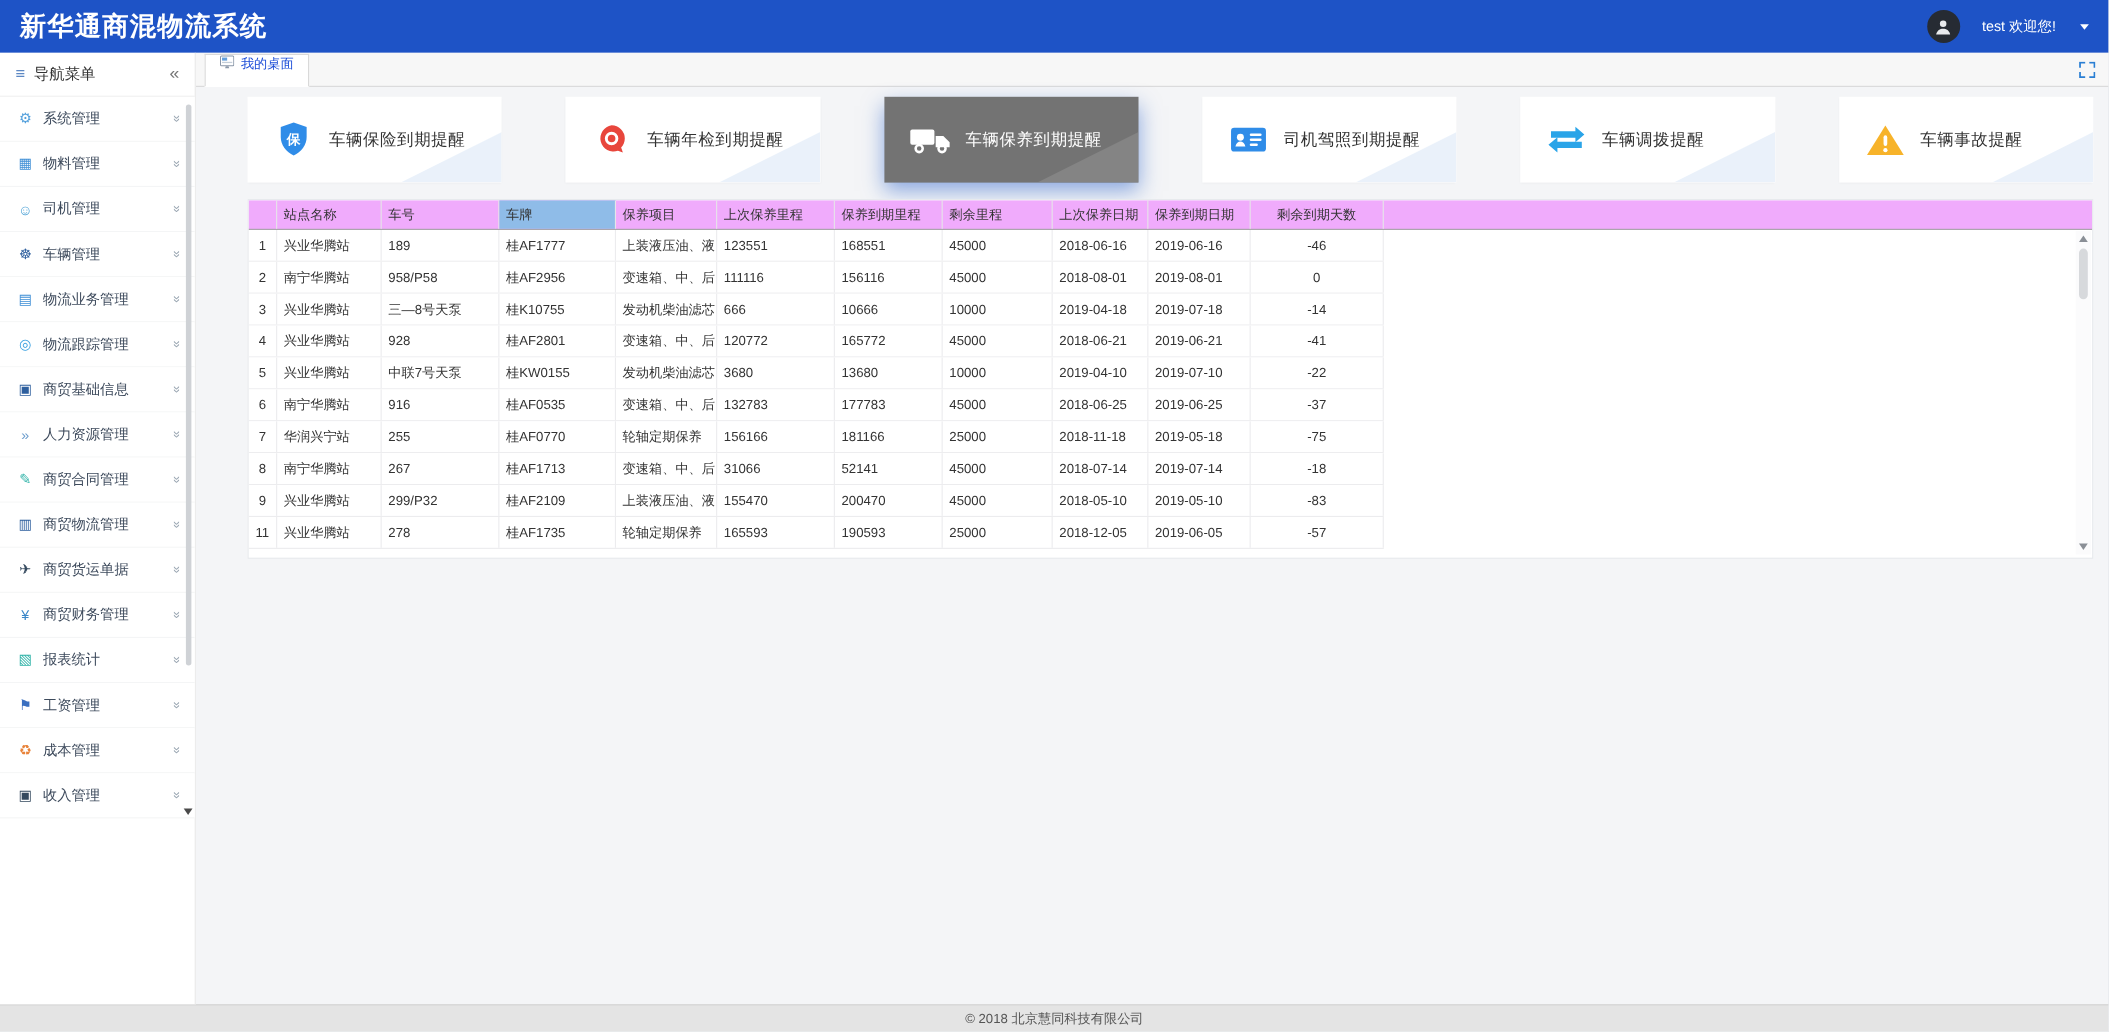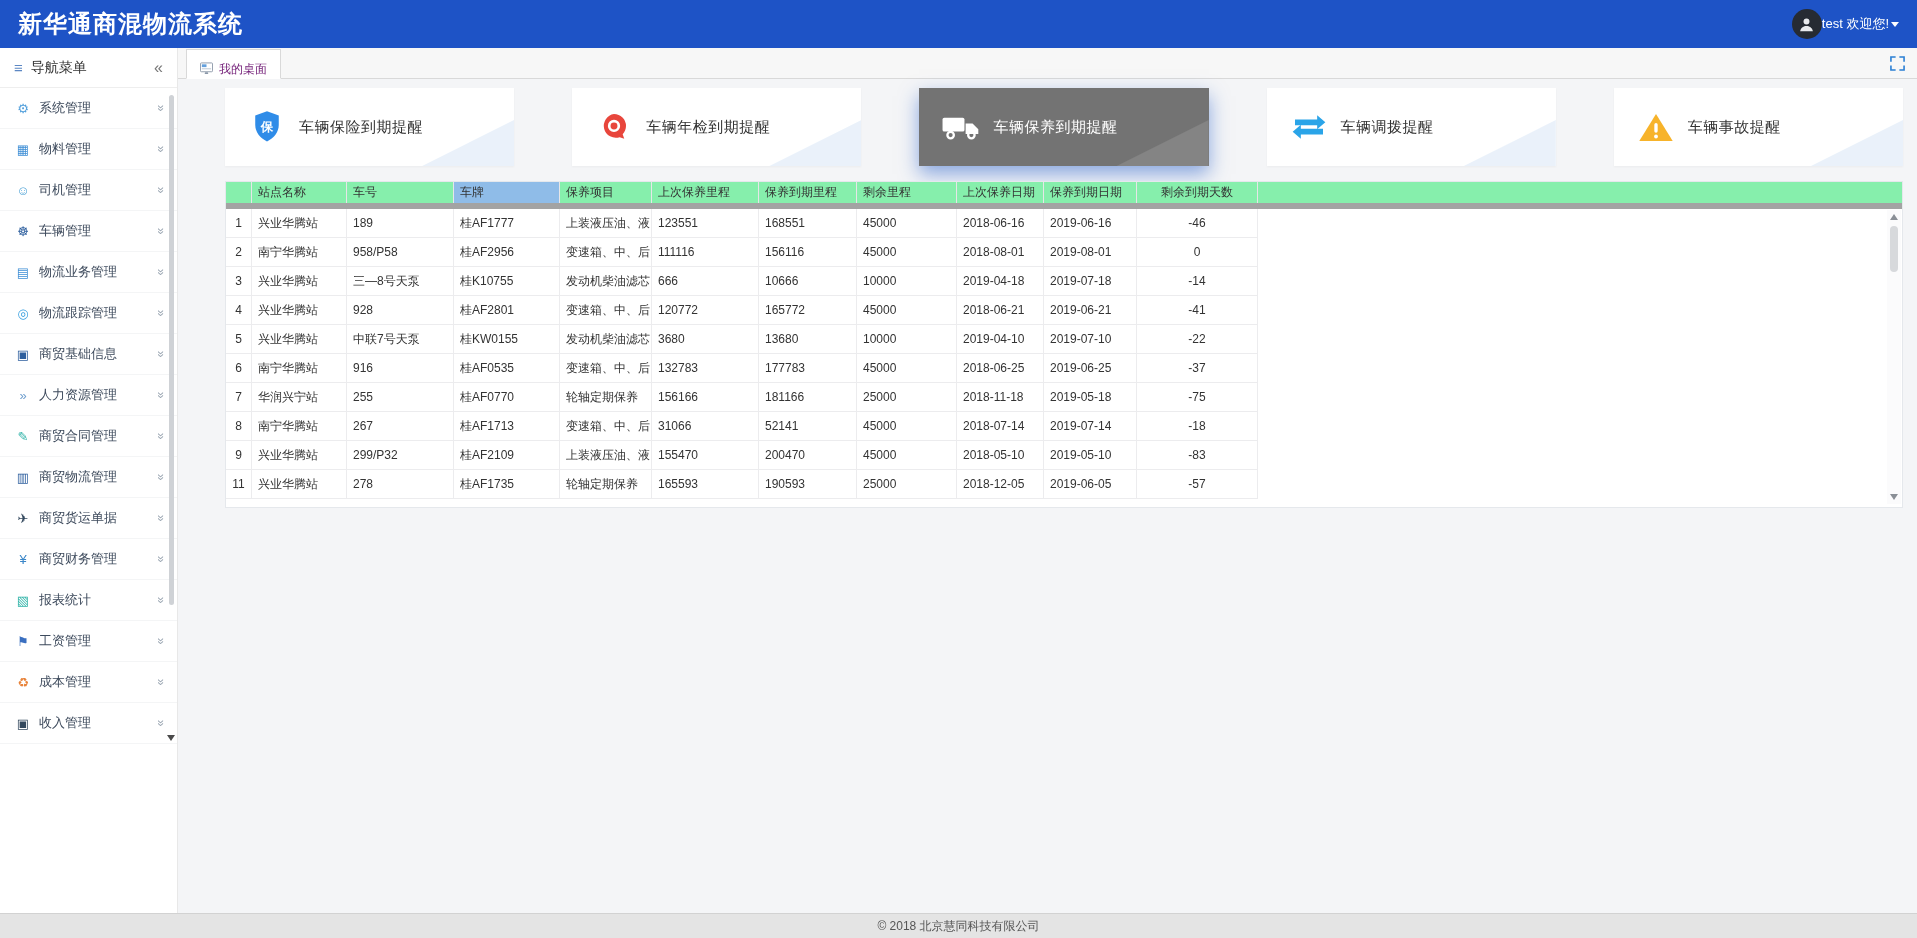--- a/index.html
+++ b/index.html
@@ -3,21 +3,21 @@
 <meta charset="utf-8">
 <style>
   *{margin:0;padding:0;box-sizing:border-box}
   html,body{background:#dfe3e8}
   body{font-family:"Liberation Sans","DejaVu Sans",sans-serif}
   .app{width:1917px;height:938px;background:#f4f5f7;position:relative;overflow:hidden;display:flex;flex-direction:column}
 
   
   .hdr{height:48px;background:#1e53c6;display:flex;align-items:center;padding:0 18px;flex:none}
   .hdr-title{color:#fff;font-size:24px;font-weight:bold;letter-spacing:1px}
-  .hdr-right{margin-left:auto;display:flex;align-items:center;gap:0;cursor:pointer}
+  .hdr-right{margin-left:auto;display:flex;align-items:center;gap:20px;cursor:pointer}
   .avatar{width:30px;height:30px;border-radius:50%;background:#262b33;display:flex;align-items:center;justify-content:center;overflow:hidden}
   .hdr-user{color:#fff;font-size:13px}
   .caret{width:0;height:0;border-left:4px solid transparent;border-right:4px solid transparent;border-top:5px solid #fff;margin-left:2px}
 
   .body-row{flex:1;display:flex;min-height:0}
 
   
   .sidebar{width:178px;background:#fff;position:relative;flex:none;border-right:1px solid #e8e8e8}
   .nav-hdr{height:40px;display:flex;align-items:center;padding:0 14px;border-bottom:1px solid #eee}
   .nav-hdr-ic{color:#5d88c4;font-size:15px;margin-right:8px}
@@ -26,37 +26,37 @@
   .menu-item{height:41px;display:flex;align-items:center;padding:0 12px 0 14px;border-bottom:1px solid #f4f5f6;cursor:pointer;background:#fff}
   .mi-ic{width:18px;font-size:13px;text-align:center;flex:none}
   .mi-lb{flex:1;margin-left:7px;font-size:13px;color:#3d4a5c;white-space:nowrap;overflow:hidden}
   .mi-ch{color:#9aa6b2;font-size:12px;transform:rotate(90deg);display:inline-block}
   .sb-thumb{position:absolute;right:3px;top:47px;width:5px;height:510px;background:#cfd2d6;border-radius:3px;cursor:pointer}
   .sb-arrow{position:absolute;right:2px;top:687px;width:0;height:0;border-left:4px solid transparent;border-right:4px solid transparent;border-top:6px solid #4a4a4a;cursor:pointer}
 
   
   .main{flex:1;display:flex;flex-direction:column;min-width:0}
   .tabbar{height:31px;background:#f7f7f7;border-bottom:1px solid #d9d9d9;display:flex;align-items:center;flex:none}
-  .tab{height:30px;margin-left:8px;margin-bottom:-1px;background:#fff;border:1px solid #d9d9d9;border-bottom-color:#fff;display:flex;align-items:flex-end;gap:6px;padding:0 13px;font-size:12px;color:#701a75;cursor:pointer}
+  .tab{height:30px;margin-left:8px;margin-bottom:-1px;background:#fff;border:1px solid #d9d9d9;border-bottom-color:#fff;display:flex;align-items:flex-start;gap:6px;padding:0 13px;font-size:12px;color:#1d4ed8;cursor:pointer}
   .fullscreen{margin-left:auto;margin-right:12px;cursor:pointer;display:flex;align-items:center}
   .content{flex:1;padding:9px 14px 0 47px;min-height:0}
 
   
   .cards{display:flex;gap:58px}
   .card{flex:1;height:78px;background:#fff;display:flex;align-items:center;padding-left:20px;position:relative;cursor:pointer;overflow:hidden;box-shadow:0 1px 2px rgba(0,0,0,.04)}
   .card::after{content:"";position:absolute;right:0;bottom:0;width:92px;height:46px;background:rgba(140,180,230,.18);clip-path:polygon(100% 0,100% 100%,0 100%)}
   .card.active{background:#737373;box-shadow:0 8px 18px rgba(32,89,200,.5)}
   .card.active .card-lb{color:#fff}
   .card.active::after{background:rgba(255,255,255,.12)}
   .card-ic{width:44px;display:flex;justify-content:center;align-items:center;flex:none}
   .card-lb{margin-left:10px;font-size:15px;color:#333;letter-spacing:.5px;white-space:nowrap}
 
   
   .table-wrap{margin-top:15px;background:#fff;border:1px solid #e5e8ec;position:relative;height:327px;overflow:hidden}
-  .thead{display:flex;height:27px;background:#86efac;border-bottom:6px solid #a3a3a3}
+  .thead{display:flex;height:27px;background:#f0abfc;border-bottom:1px solid #a3a3a3}
   .th{font-size:12px;color:#333;display:flex;align-items:center;padding-left:6px;border-right:1px solid #e6e6e8;cursor:pointer;white-space:nowrap;overflow:hidden}
   .th.hl{background:#8fbce8}
   .th-filler{flex:1;border-right:none;cursor:default}
   .tbody{height:299px;overflow:hidden;position:relative}
   .tr{display:flex;width:1032px;height:29px;border-bottom:1px solid #ececee;cursor:pointer;background:#fff}
   .td{font-size:12px;color:#333;display:flex;align-items:center;padding-left:6px;border-right:1px solid #ececee;white-space:nowrap;overflow:hidden}
   .col0{width:26px;justify-content:center;padding-left:0}
   .col1{width:95px}.col2{width:107px}.col3{width:106px}.col4{width:92px}
   .col5{width:107px}.col6{width:98px}.col7{width:100px}.col8{width:87px}.col9{width:93px}
   .col10{width:121px;justify-content:center;padding-left:0}
@@ -232,20 +232,33 @@
                   <path d="M21 10h6l5 5v4H21z" fill="#fff"></path>
                   <rect x="1" y="5" width="19" height="12" rx="1.5" fill="#fff"></rect>
                   <circle cx="8" cy="20" r="2.8" fill="none" stroke="#fff" stroke-width="2"></circle>
                   <circle cx="26" cy="20" r="2.8" fill="none" stroke="#fff" stroke-width="2"></circle>
                 </svg>
               </span>
               <span class="card-lb">车辆保养到期提醒</span>
             </div>
             <div class="card">
               <span class="card-ic">
+                <svg width="34" height="28" viewBox="0 0 30 24">
+                  <rect x="1" y="2.5" width="28" height="19" rx="2.5" fill="#2f8ce8"></rect>
+                  <circle cx="8.5" cy="10" r="2.8" fill="#fff"></circle>
+                  <path d="M4.5 17.5c.6-2.8 2.3-4 4-4s3.4 1.2 4 4z" fill="#fff"></path>
+                  <rect x="16" y="7" width="9.5" height="2" rx="1" fill="#fff"></rect>
+                  <rect x="16" y="11" width="9.5" height="2" rx="1" fill="#fff"></rect>
+                  <rect x="16" y="15" width="6.5" height="2" rx="1" fill="#fff"></rect>
+                </svg>
+              </span>
+              <span class="card-lb">司机驾照到期提醒</span>
+            </div>
+            <div class="card">
+              <span class="card-ic">
                 <svg width="38" height="28" viewBox="0 0 32 24">
                   <path d="M30 8l-7-6v3.5H4v5h19V14z" fill="#2aa4e8"></path>
                   <path d="M2 16l7 6v-3.5h19v-5H9V10z" fill="#2aa4e8"></path>
                 </svg>
               </span>
               <span class="card-lb">车辆调拨提醒</span>
             </div>
             <div class="card">
               <span class="card-ic">
                 <svg width="36" height="31" viewBox="0 0 28 24">

